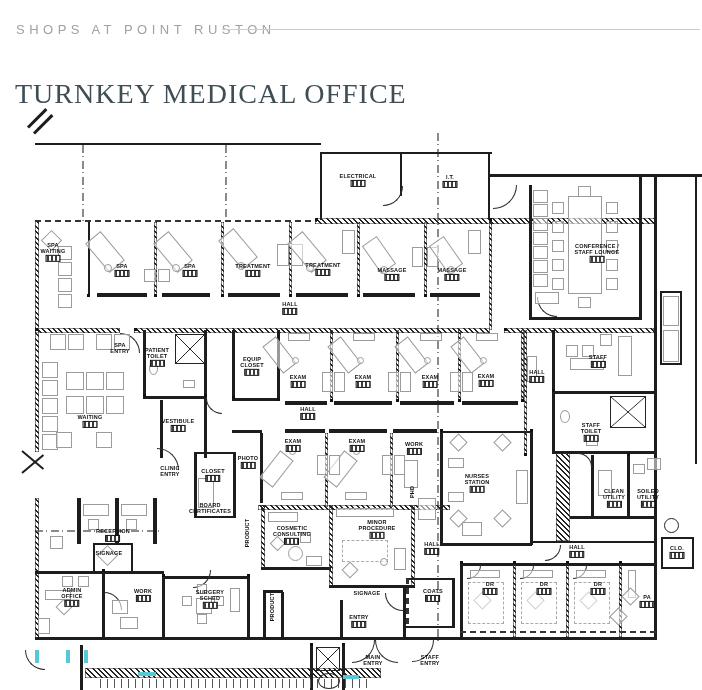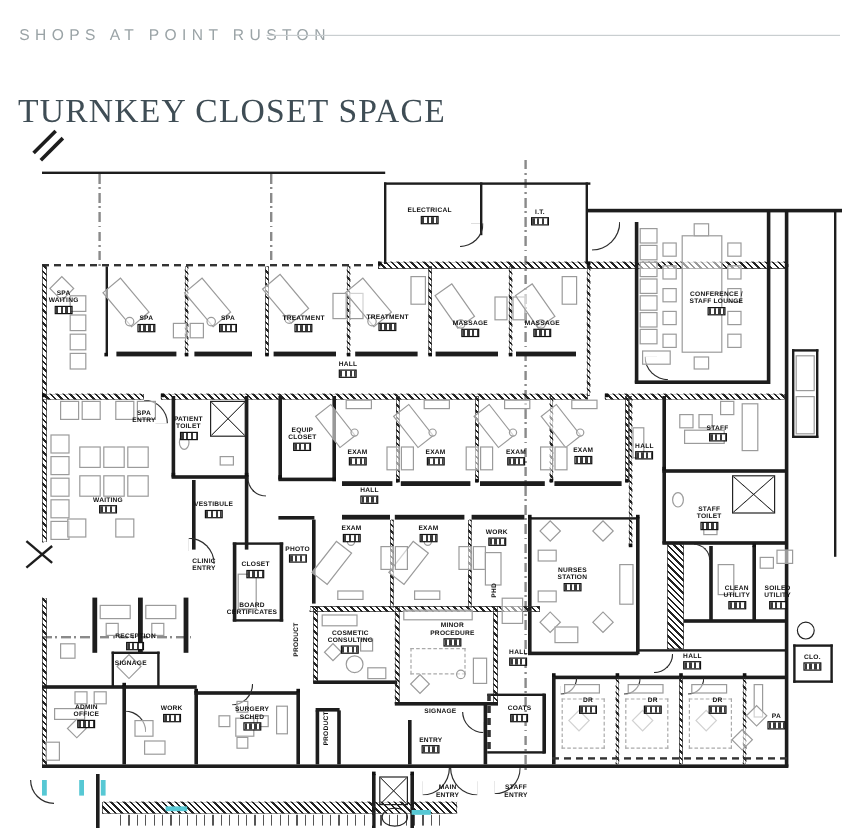--- a/index.html
+++ b/index.html
@@ -38,21 +38,21 @@
   .numbox{width:13px;height:5px;border:1px solid #111;margin:1px auto 0;
        background:repeating-linear-gradient(90deg,#3a3a3a 0 2px,#fff 2px 4px);}
 </style>
 </head>
 <body>
 
 <div id="brand-row">
   <span id="brand">SHOPS AT POINT RUSTON</span>
 </div>
 <div id="brand-rule"></div>
-<div id="page-title">TURNKEY CLOSET SPACE</div>
+<div id="page-title">TURNKEY MEDICAL OFFICE</div>
 
 <div id="plan">
     <div class="wall-s" style="left: 35px; top: 143px; width: 286px; height: 2px;"></div>
     <div class="wall-s" style="left: 28px; top: 126px; width: 26px; height: 3px; transform: rotate(-45deg); transform-origin: left center;"></div>
     <div class="wall-s" style="left: 34px; top: 132px; width: 26px; height: 3px; transform: rotate(-45deg); transform-origin: left center;"></div>
     <div class="wall-g" style="left: 82px; top: 145px; width: 2px; height: 77px; background: repeating-linear-gradient(rgb(138, 138, 138) 0px, rgb(138, 138, 138) 8px, rgba(0, 0, 0, 0) 8px, rgba(0, 0, 0, 0) 11px, rgb(138, 138, 138) 11px, rgb(138, 138, 138) 12.5px, rgba(0, 0, 0, 0) 12.5px, rgba(0, 0, 0, 0) 16px);"></div>
     <div class="wall-g" style="left: 225px; top: 145px; width: 2px; height: 77px; background: repeating-linear-gradient(rgb(138, 138, 138) 0px, rgb(138, 138, 138) 8px, rgba(0, 0, 0, 0) 8px, rgba(0, 0, 0, 0) 11px, rgb(138, 138, 138) 11px, rgb(138, 138, 138) 12.5px, rgba(0, 0, 0, 0) 12.5px, rgba(0, 0, 0, 0) 16px);"></div>
     <div class="wall-g" style="left: 437px; top: 133px; width: 2px; height: 512px; background: repeating-linear-gradient(rgb(138, 138, 138) 0px, rgb(138, 138, 138) 8px, rgba(0, 0, 0, 0) 8px, rgba(0, 0, 0, 0) 11px, rgb(138, 138, 138) 11px, rgb(138, 138, 138) 12.5px, rgba(0, 0, 0, 0) 12.5px, rgba(0, 0, 0, 0) 16px);"></div>
     <div class="wall-g" style="left: 35px; top: 530px; width: 126px; height: 2px; background: repeating-linear-gradient(90deg, rgb(138, 138, 138) 0px, rgb(138, 138, 138) 8px, rgba(0, 0, 0, 0) 8px, rgba(0, 0, 0, 0) 11px, rgb(138, 138, 138) 11px, rgb(138, 138, 138) 12.5px, rgba(0, 0, 0, 0) 12.5px, rgba(0, 0, 0, 0) 16px);"></div>
     <div class="wall-s" style="left: 320px; top: 152px; width: 172px; height: 2px;"></div>

